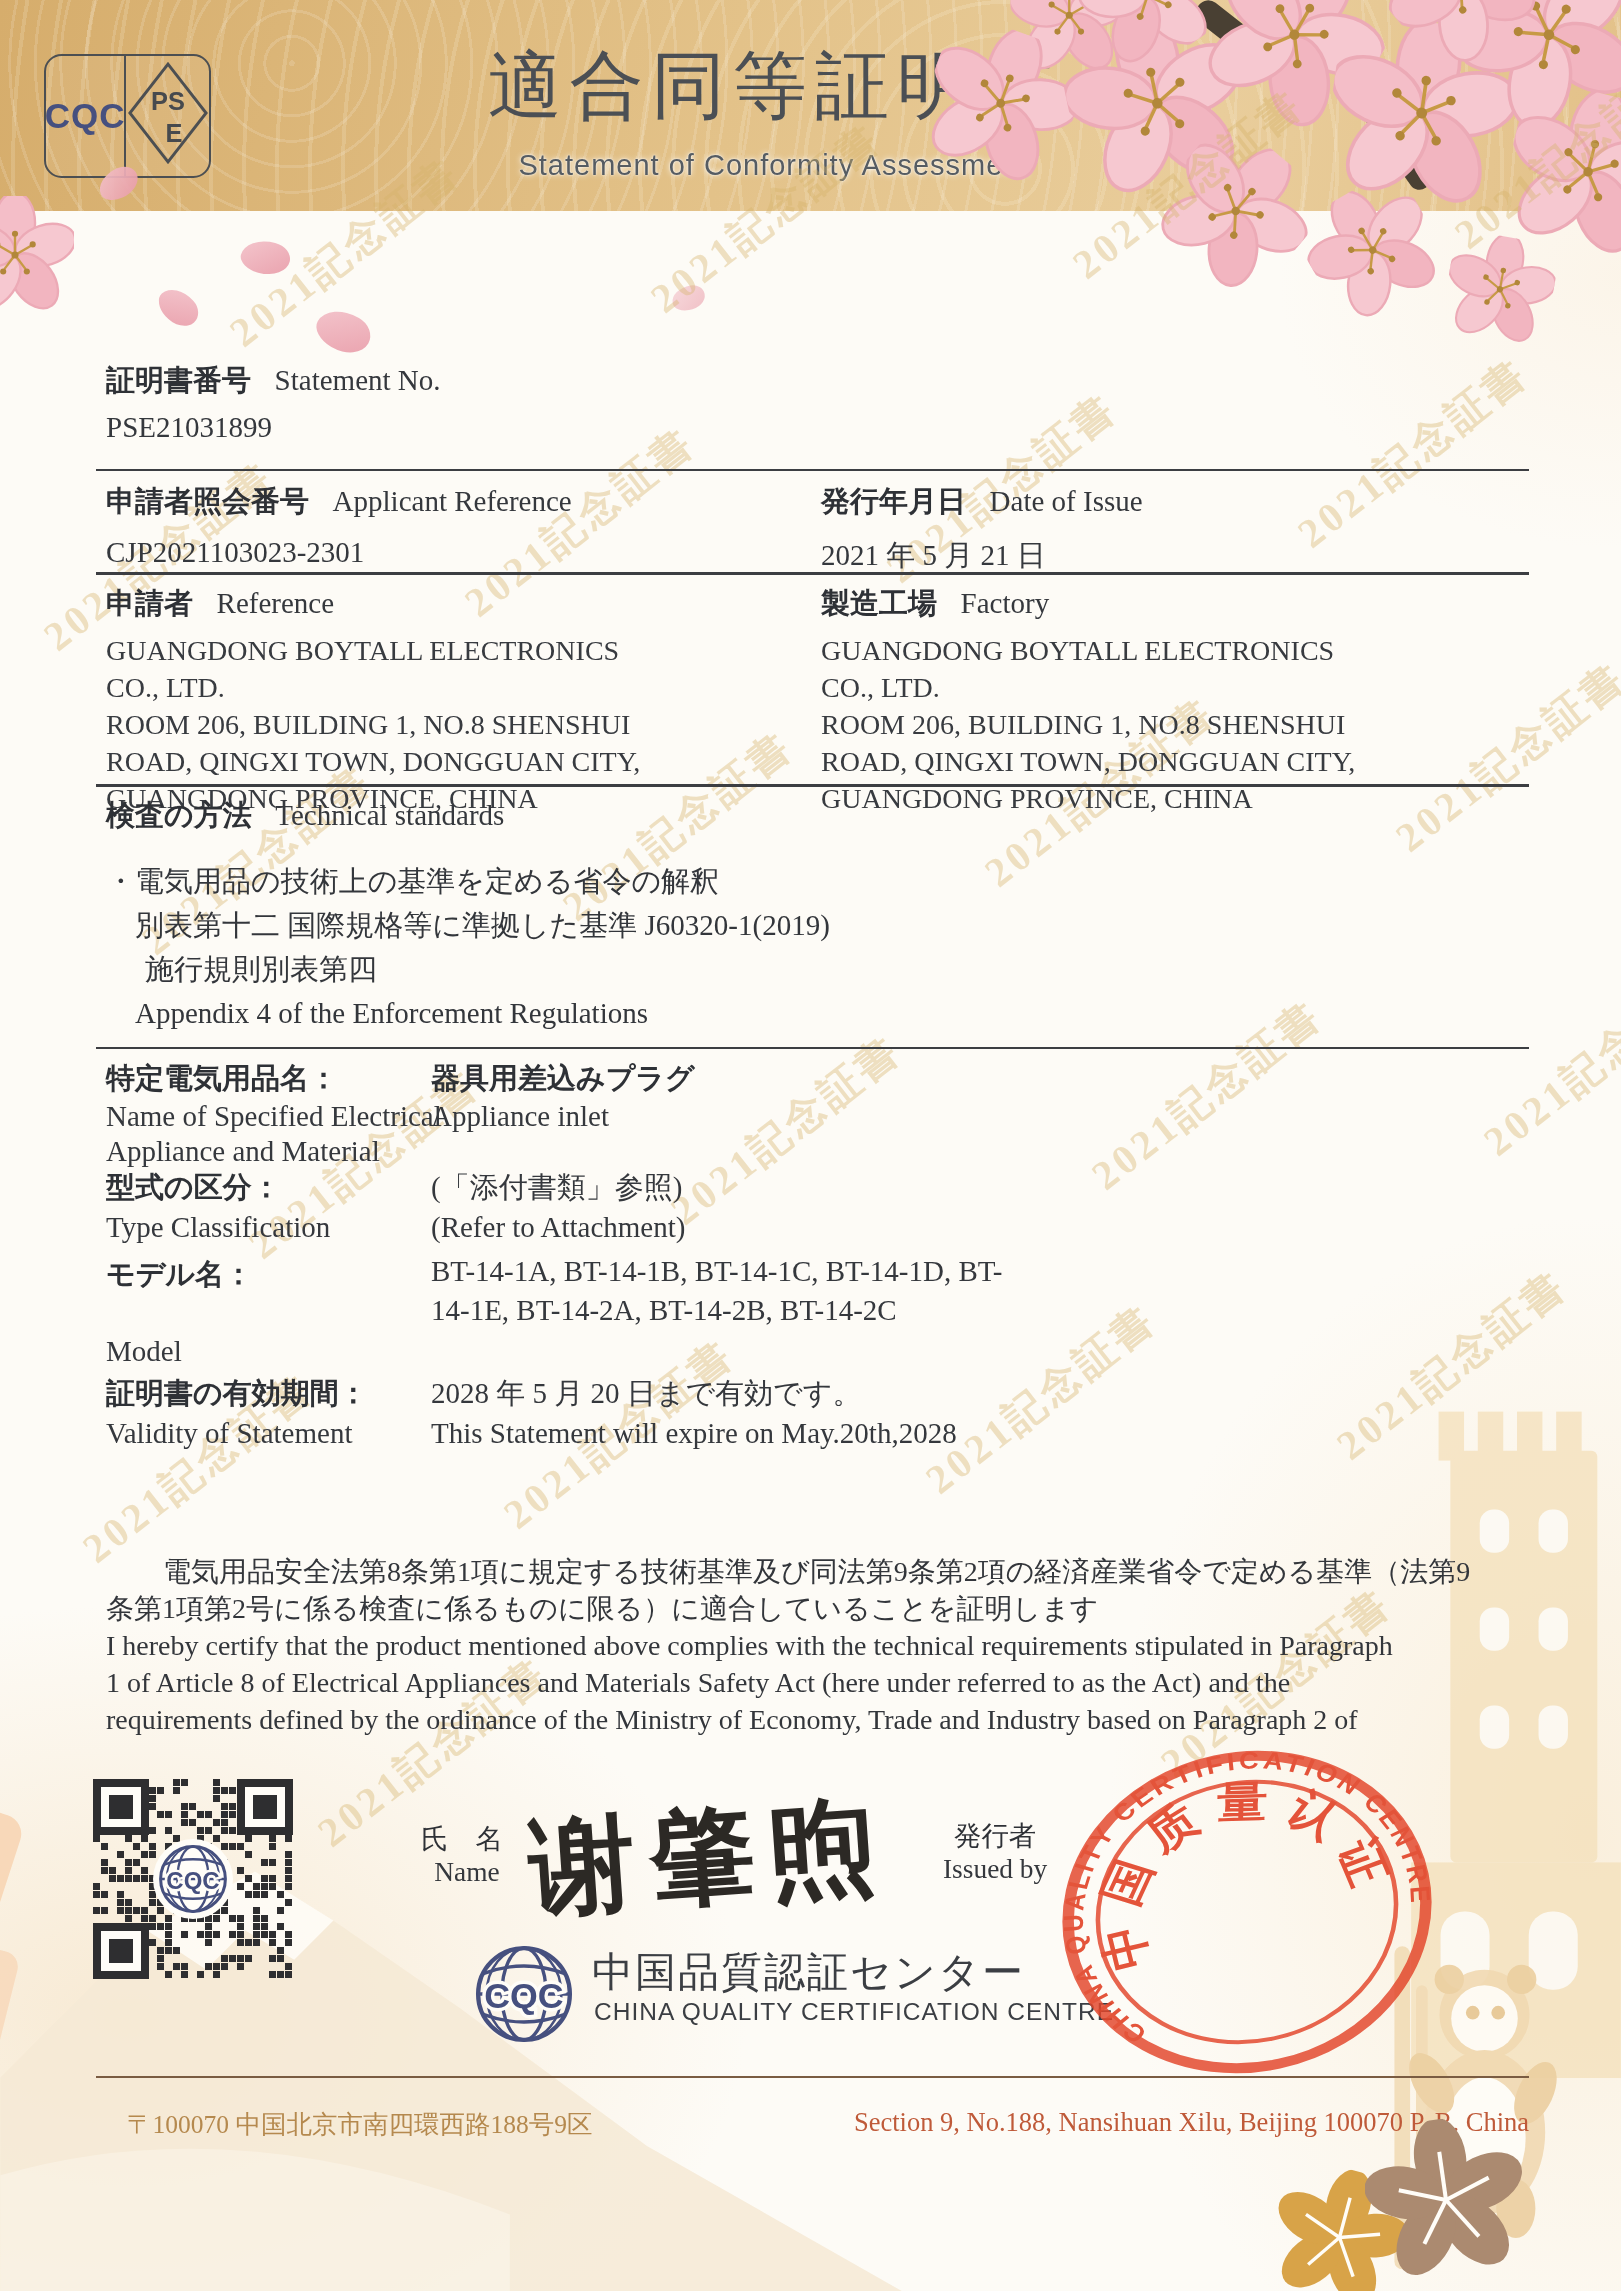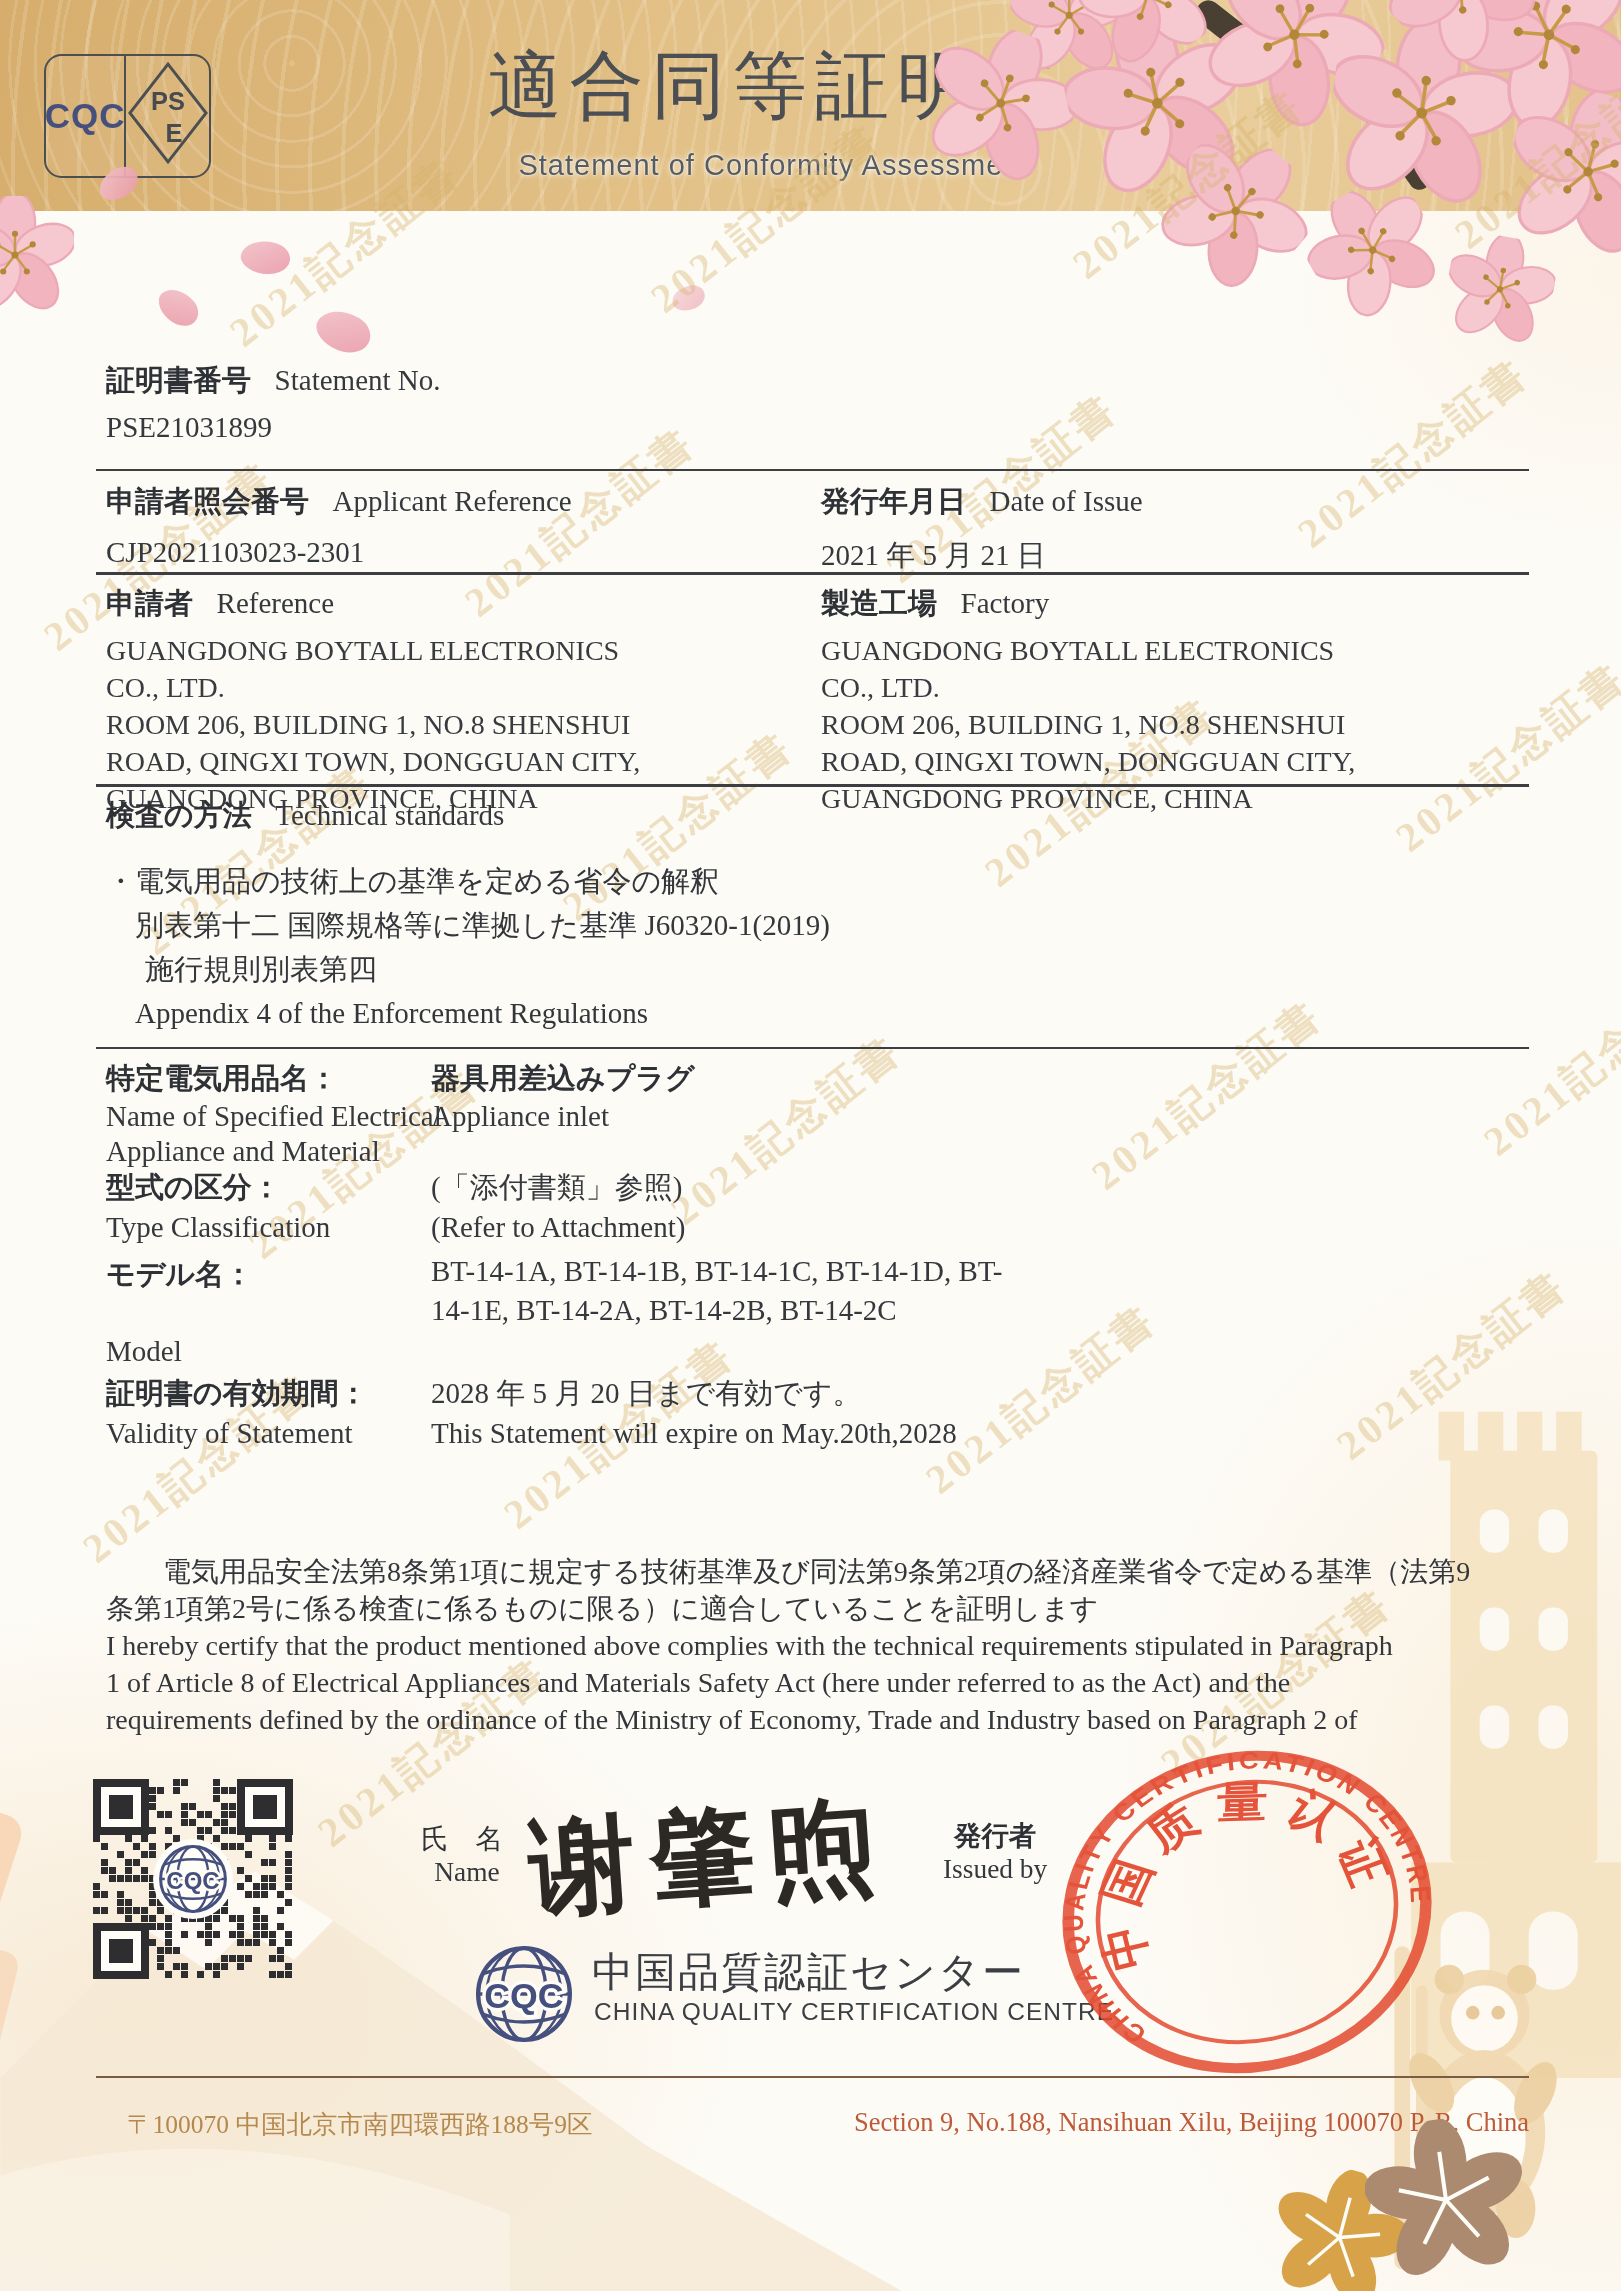--- a/index.html
+++ b/index.html
@@ -502,21 +502,21 @@
     <text x="100" y="110" text-anchor="middle" font-family="Liberation Sans,sans-serif" font-size="24" font-weight="700" fill="#46507f" stroke="#fffdf8" stroke-width="5" paint-order="stroke">CQC</text>
   </svg>
 
   <div class="abs" style="left:421px;top:1821px;text-align:center">
     <div class="lbl-jp" style="font-weight:400;font-size:27.4px;letter-spacing:9.8px">氏 名</div>
     <div class="val" style="font-size:27.4px">Name</div>
   </div>
   <div class="abs sig-name" style="left:529px;top:1786px">谢肇煦</div>
 
   <div class="abs" style="left:943px;top:1818px;text-align:center">
-    <div class="lbl-jp" style="font-weight:700;font-size:27.4px">発行者</div>
+    <div class="lbl-jp" style="font-weight:400;font-size:27.4px">発行者</div>
     <div class="val" style="font-size:27.4px">Issued by</div>
   </div>
 
   <svg class="abs" style="left:473px;top:1943px" width="102" height="102" viewBox="0 0 120 120">
     <use href="#cqc-globe" width="120" height="120"></use>
     <text x="60" y="76" text-anchor="middle" font-family="Liberation Sans,sans-serif" font-size="42" font-weight="700" fill="#46507f" stroke="#fffdf8" stroke-width="8" paint-order="stroke">CQC</text>
   </svg>
   <div class="abs" style="left:592px;top:1945px;font-size:41px;color:#3b3e43;letter-spacing:2px">中国品質認証センター</div>
   <div class="abs" style="left:594px;top:1998px;font-family:'Liberation Sans',sans-serif;font-size:24.5px;color:#3b3e43;letter-spacing:1px">CHINA QUALITY CERTIFICATION  CENTRE</div>
 

